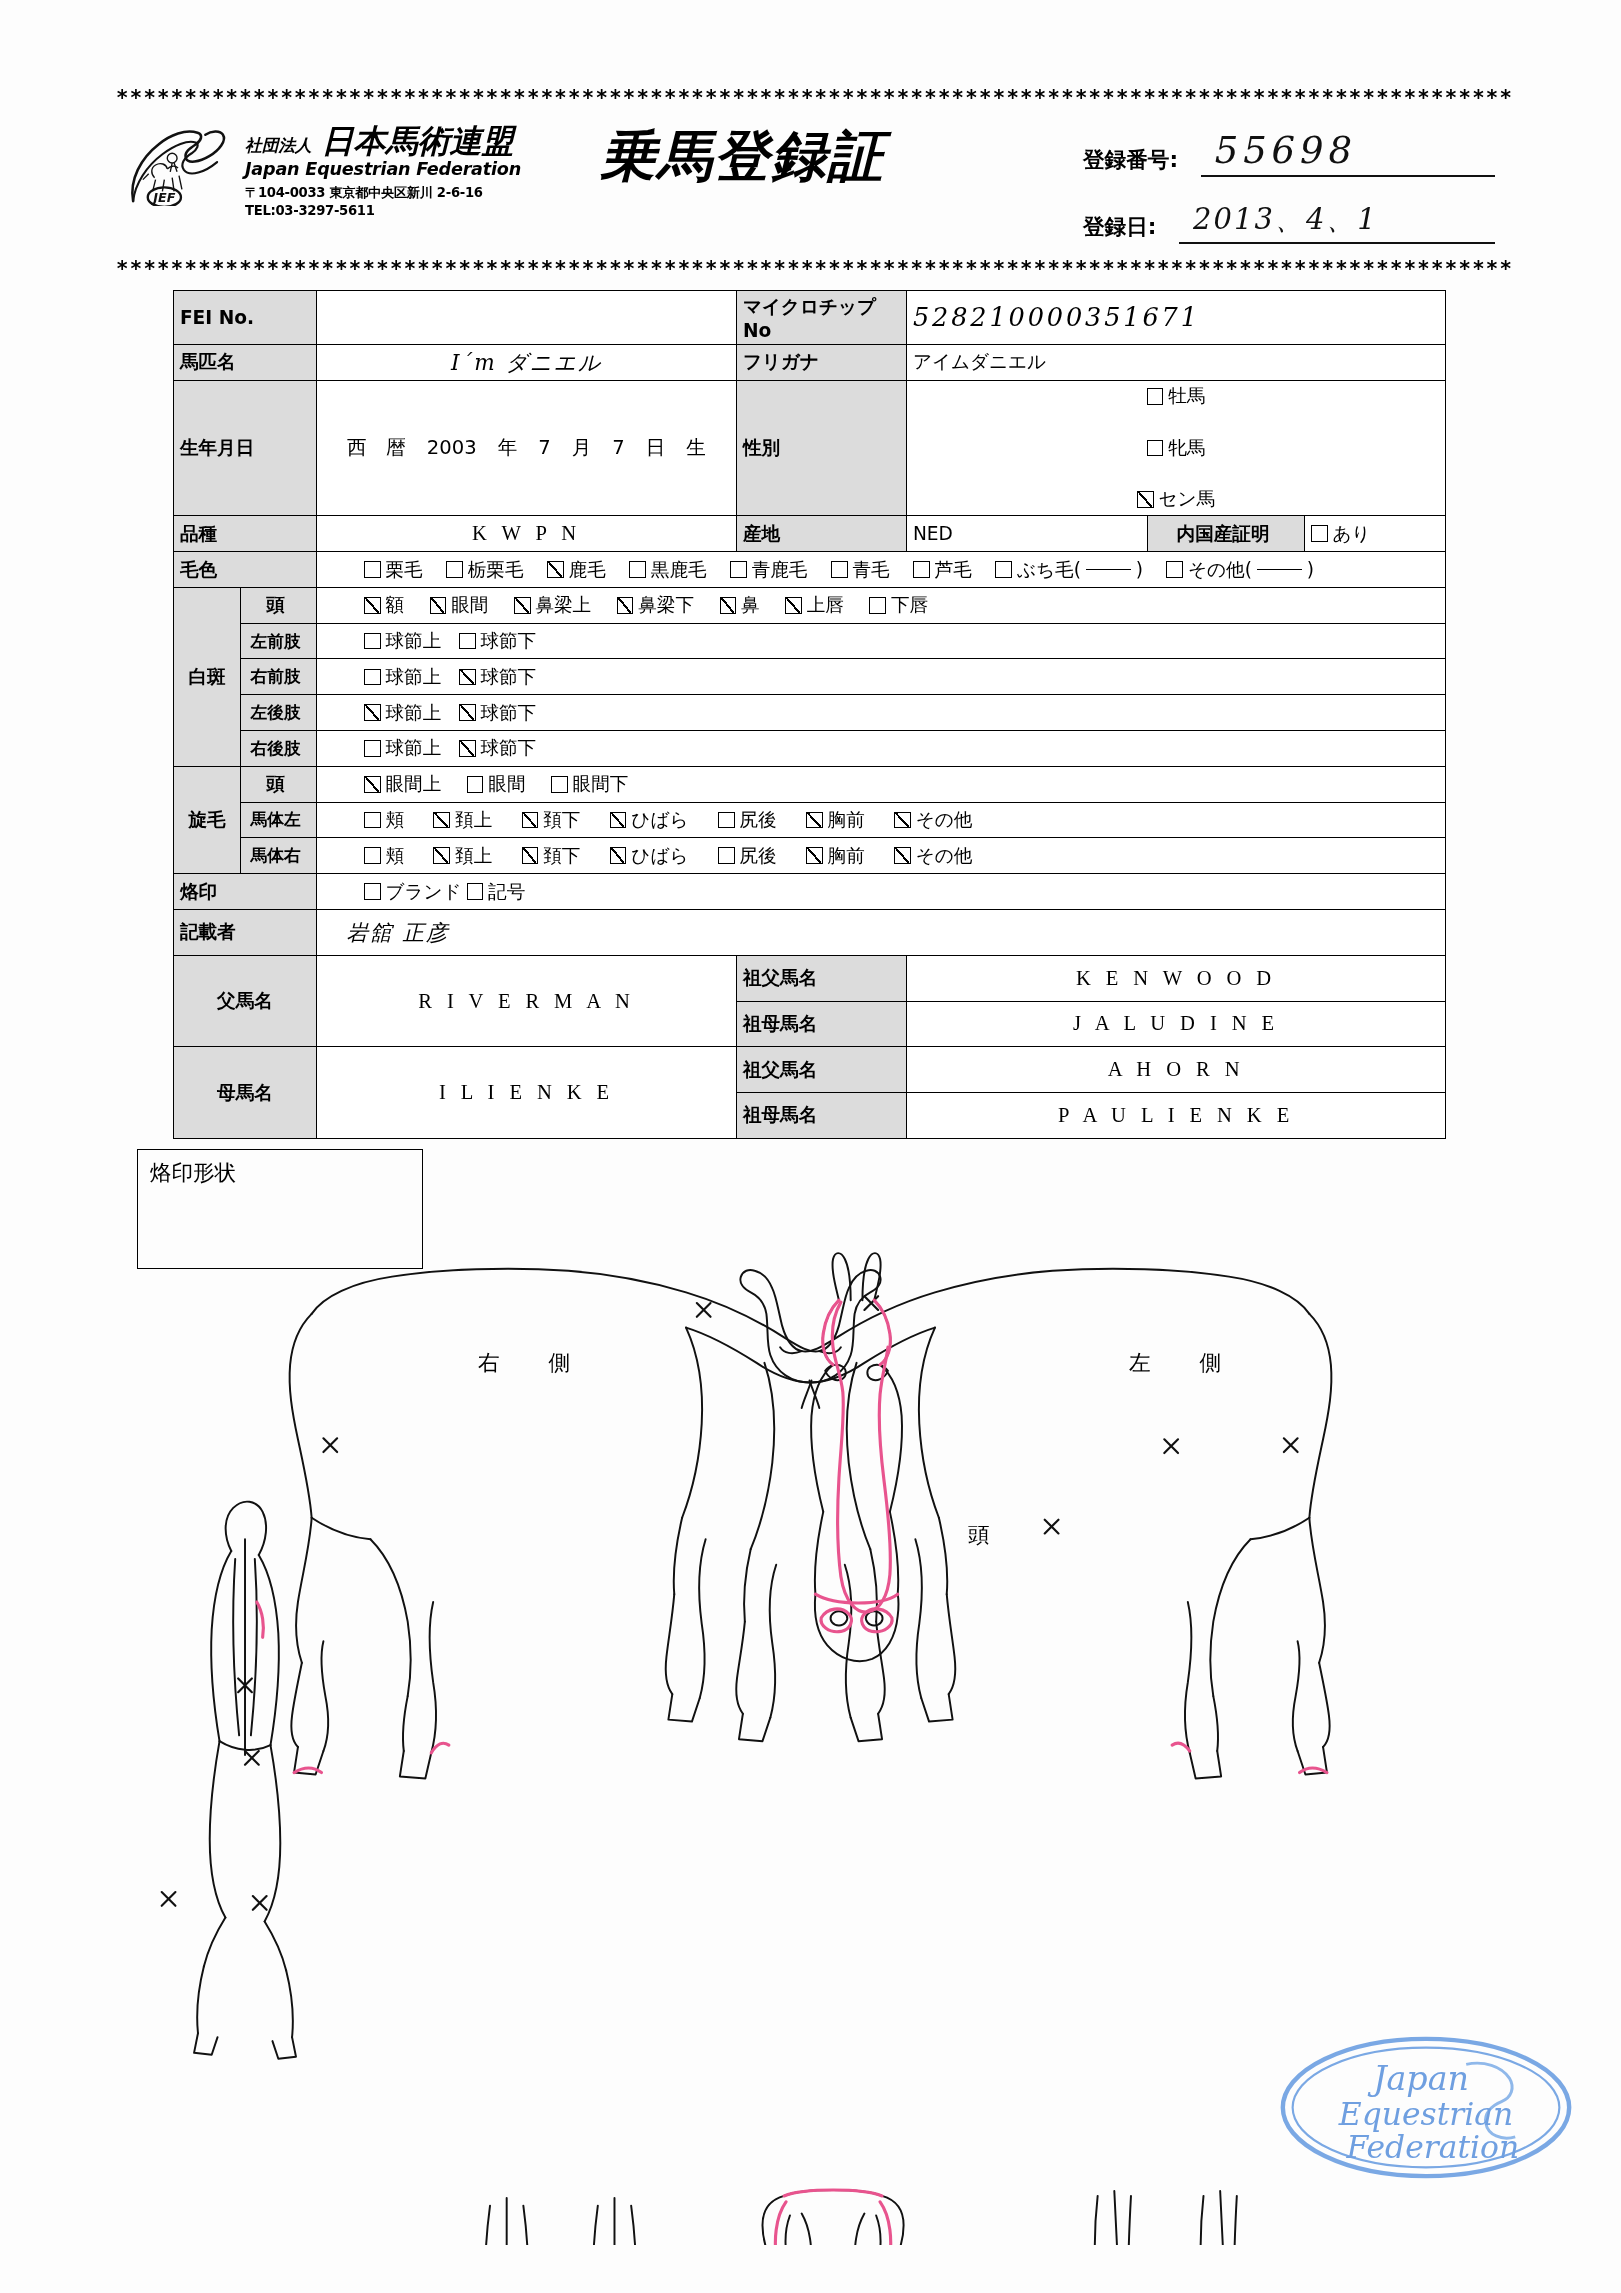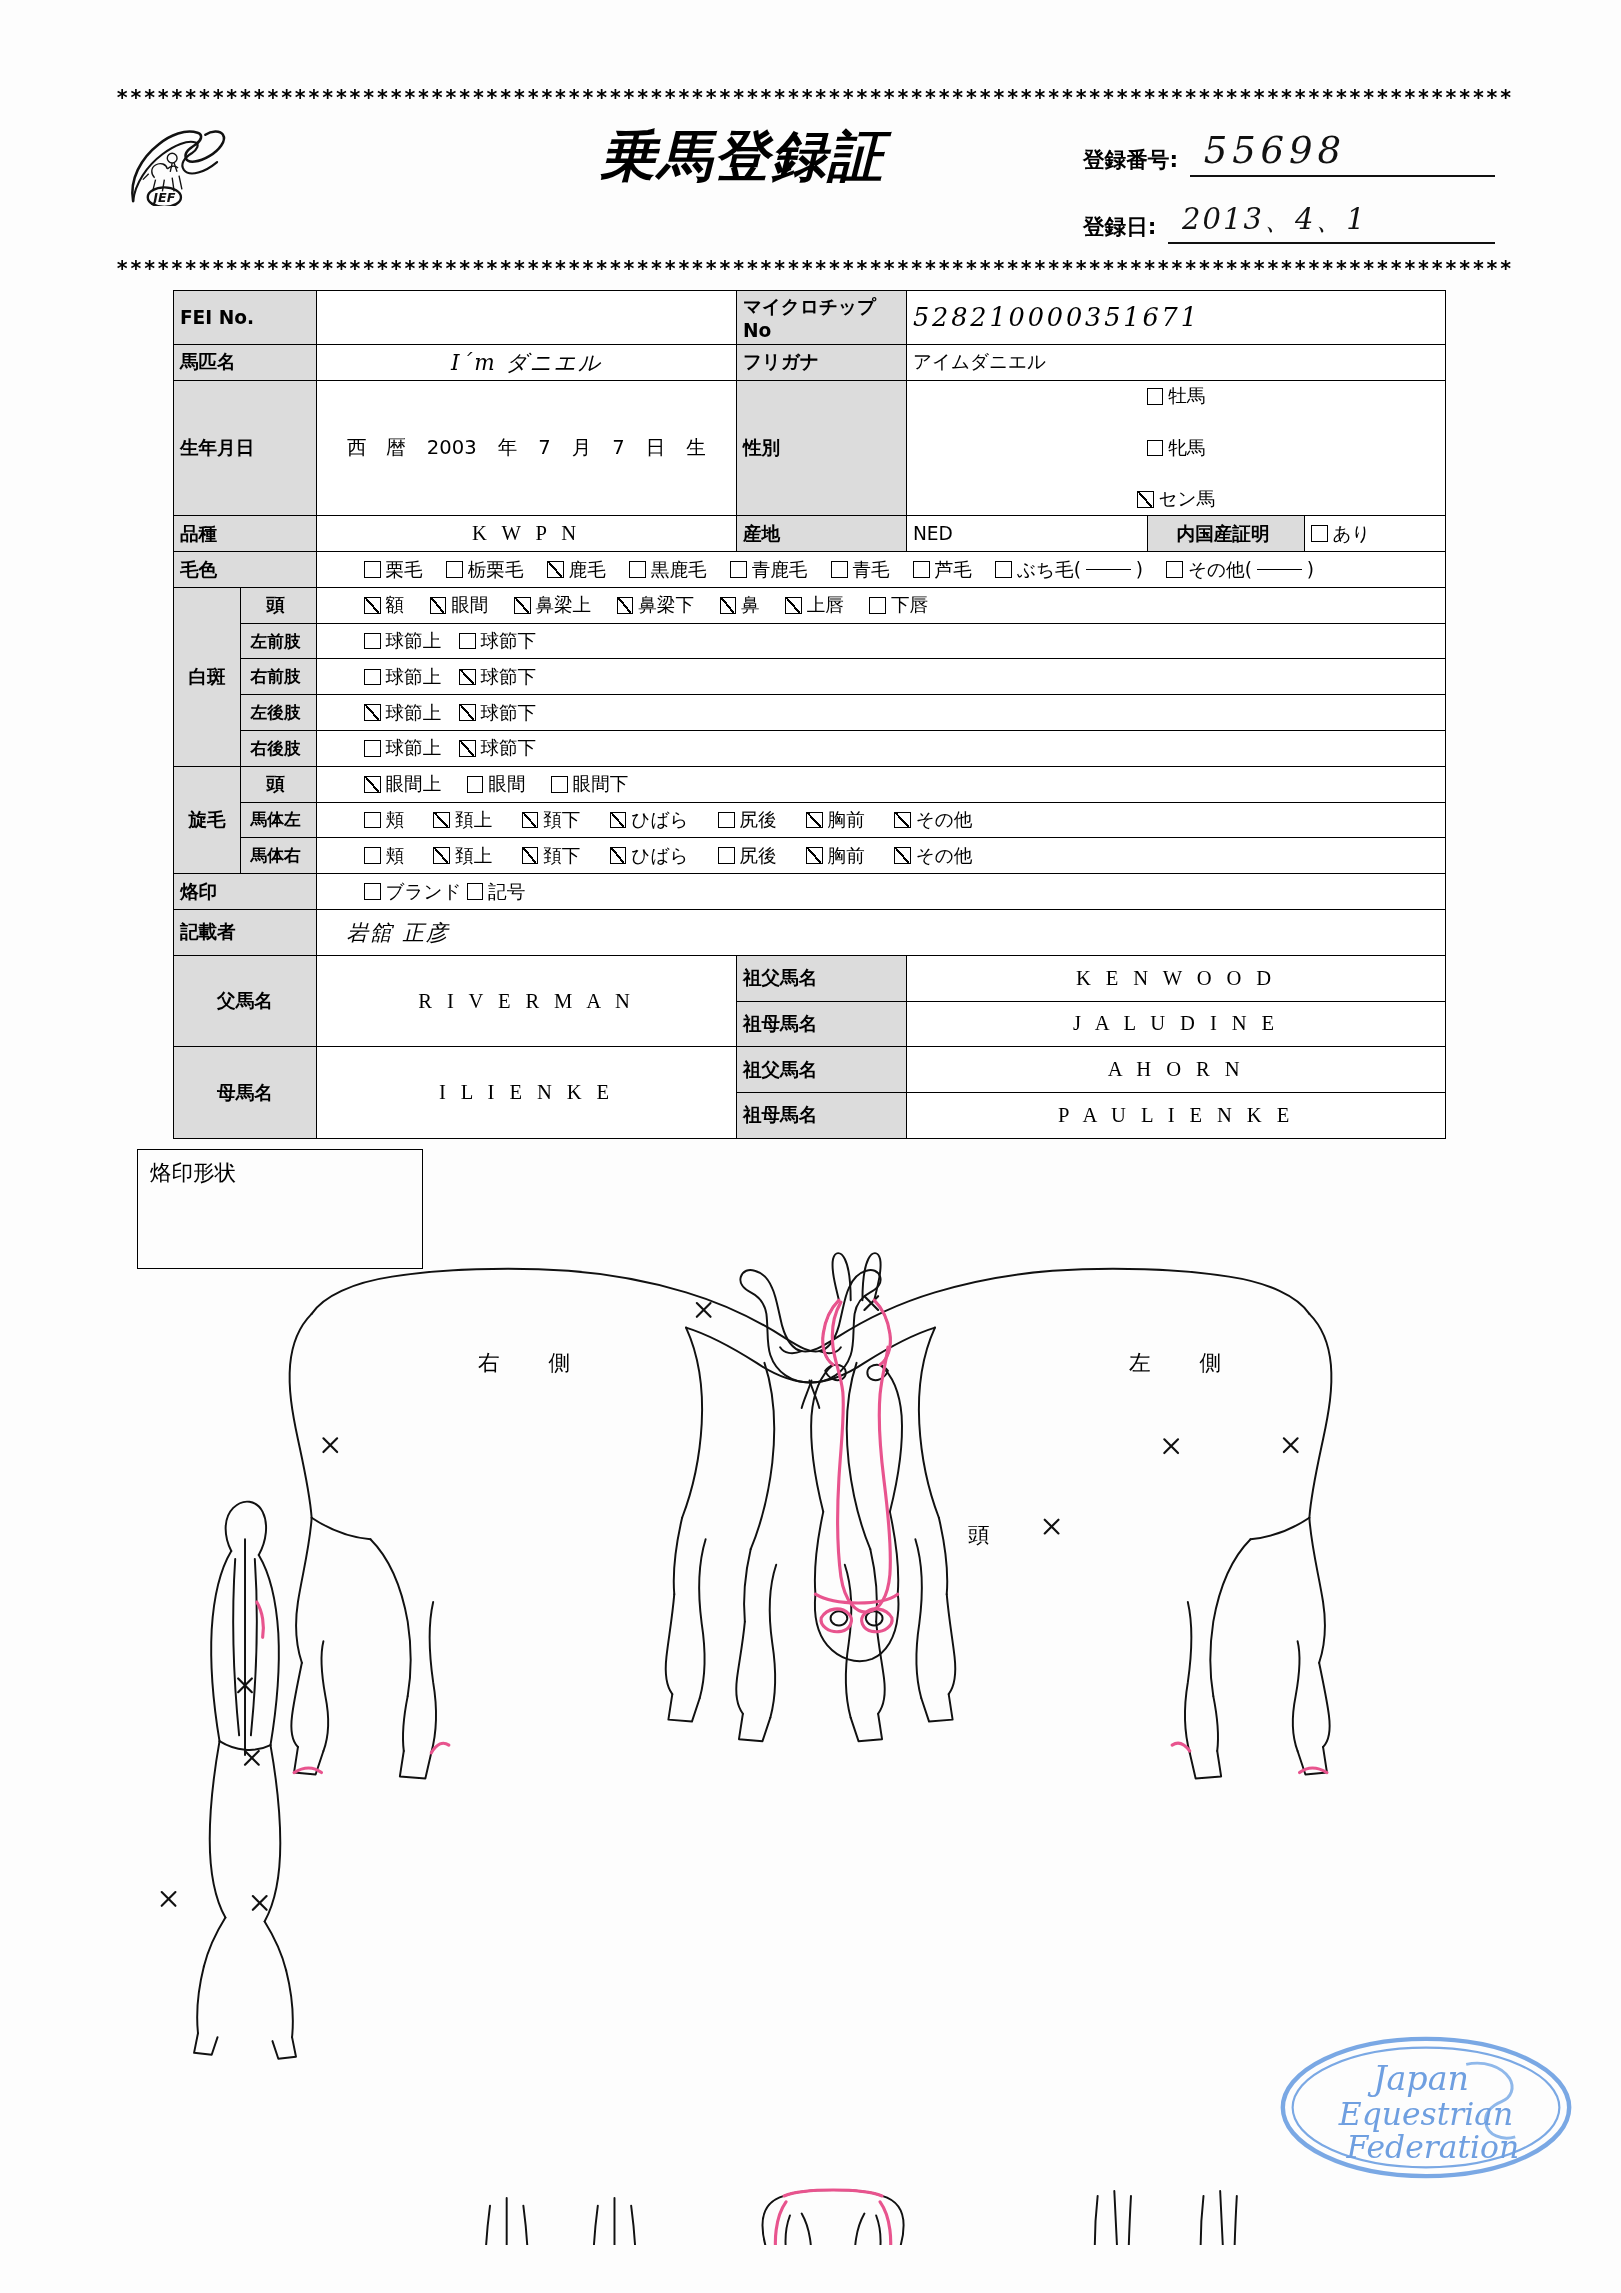--- a/index.html
+++ b/index.html
@@ -24,21 +24,21 @@
   .org-jp{font-size:32px;font-weight:700;font-style:italic;letter-spacing:0px;line-height:1;}
   .org-en{font-size:17.6px;font-style:italic;font-weight:700;margin-top:2px;letter-spacing:-0.2px;}
   .org-addr{font-size:13.2px;font-weight:700;margin-top:4.9px;line-height:1.35;letter-spacing:-0.3px;}
 
   .doc-title{position:absolute;left:600px;top:129px;font-size:55px;font-weight:700;
              font-style:italic;letter-spacing:2px;line-height:1;}
 
   .reg-block{position:absolute;left:1083px;top:132px;width:412px;}
   .reg-row{display:flex;align-items:flex-end;margin-bottom:21.6px;}
   .reg-label{font-size:21.6px;font-weight:700;white-space:nowrap;padding-bottom:2.9px;}
-  .reg-value-wrap{flex:1;border-bottom:2.2px solid #111;margin-left:12px;position:relative;height:43px;}
+  .reg-value-wrap{flex:1;border-bottom:2.2px solid #111;margin-left:23px;position:relative;height:43px;}
   .reg-value{position:absolute;left:13.7px;bottom:2.9px;font-size:37px;letter-spacing:4.9px;
              font-family:"DejaVu Serif","Liberation Serif",serif;font-style:italic;color:#111;}
   .reg-value.small{font-size:29px;letter-spacing:2px;bottom:2px;}
 
   
   table.main{position:absolute;left:173px;top:290px;width:1271px;border-collapse:collapse;
              table-layout:fixed;}
   table.main td{border:1.6px solid #000;font-size:18.6px;padding:2.9px 5.9px;vertical-align:middle;
                 height:29px;}
   .hd{background:#dcdcdc;font-weight:700;text-align:left;padding-left:9.8px;}
@@ -91,20 +91,31 @@
         <circle cx="48" cy="36" r="5"></circle>
         <path d="M48,41 L46,50 M50,41 L53,50"></path>
         <path d="M31,58 L28,70 M40,58 L38,70 M48,56 L50,70 M55,54 L58,68"></path>
         <path d="M24,52 L18,58"></path>
       </g>
       <ellipse cx="40" cy="76" rx="17" ry="10" fill="none" stroke="#111" stroke-width="2.4"></ellipse>
       <text x="40" y="81" font-size="13" font-weight="700" font-style="italic" text-anchor="middle" fill="#111" font-family="DejaVu Sans, Liberation Sans, sans-serif">JEF</text>
     </svg>
   </div>
 
+  <div class="org-block">
+    <div class="org-line1">
+      <span class="org-corp">社団法人</span>
+      <span class="org-jp">日本馬術連盟</span>
+    </div>
+    <div class="org-en">Japan Equestrian Federation</div>
+    <div class="org-addr">
+      <div>〒104-0033 東京都中央区新川 2-6-16</div>
+      <div>TEL:03-3297-5611</div>
+    </div>
+  </div>
 
   <div class="doc-title">乗馬登録証</div>
 
   <div class="reg-block">
     <div class="reg-row">
       <span class="reg-label">登録番号:</span>
       <span class="reg-value-wrap">
         <span class="reg-value">55698</span>
       </span>
     </div>

